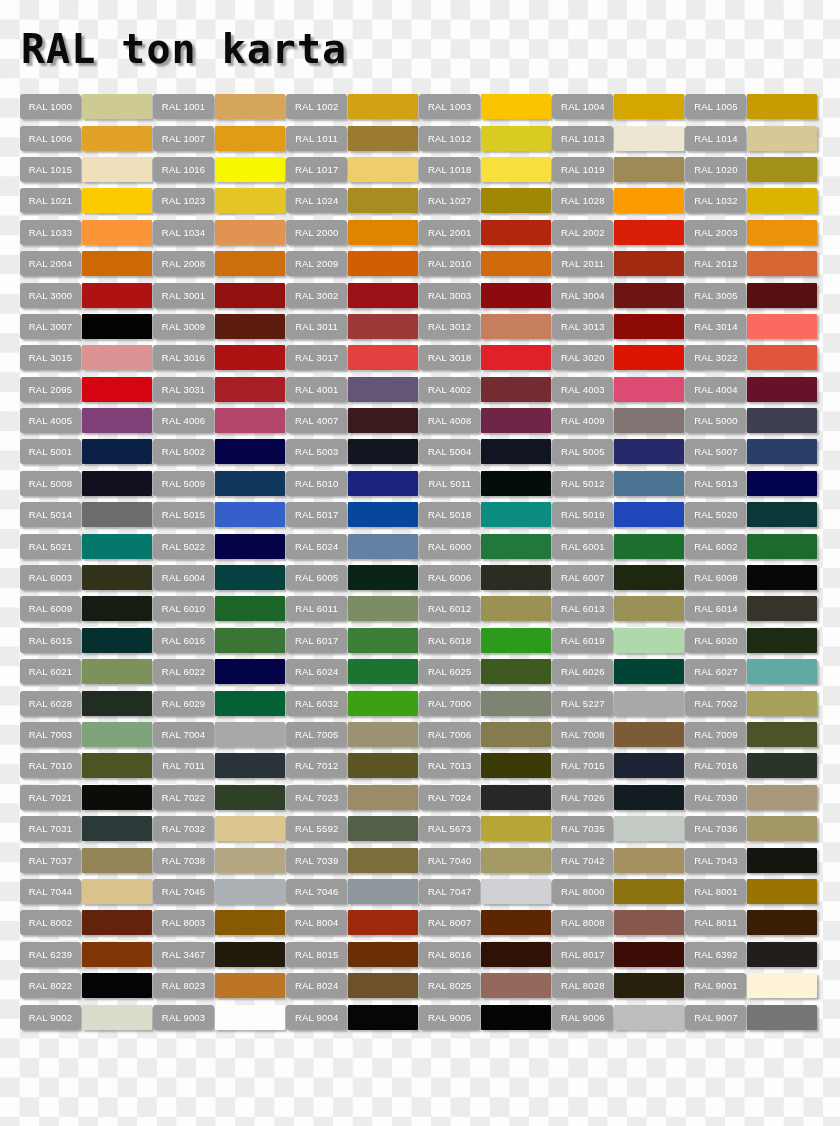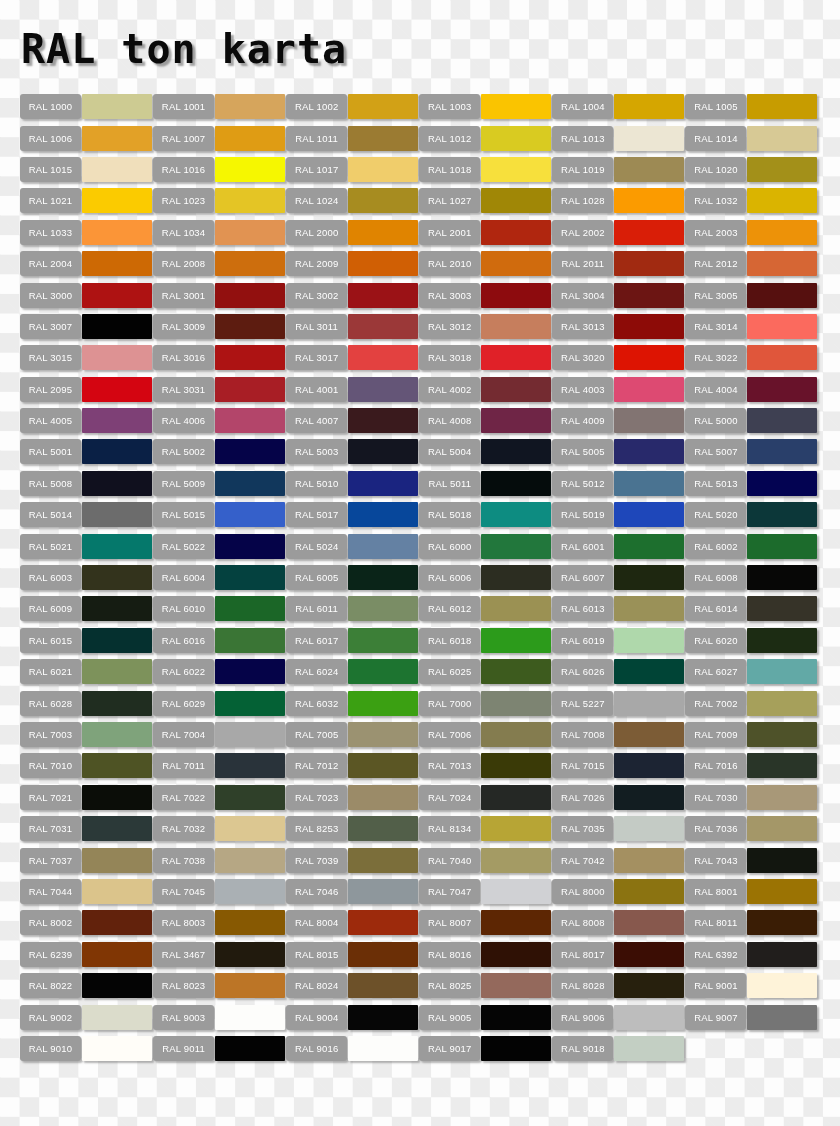--- a/index.html
+++ b/index.html
@@ -694,25 +694,25 @@
       <div class="row">
         <div class="cell">
           <div class="swatch-label">RAL 7031</div>
           <div class="swatch-color" style="background: rgb(43, 57, 56);"></div>
         </div>
         <div class="cell">
           <div class="swatch-label">RAL 7032</div>
           <div class="swatch-color" style="background: rgb(220, 199, 145);"></div>
         </div>
         <div class="cell">
-          <div class="swatch-label">RAL 8253</div>
+          <div class="swatch-label">RAL 5592</div>
           <div class="swatch-color" style="background: rgb(82, 95, 73);"></div>
         </div>
         <div class="cell">
-          <div class="swatch-label">RAL 8134</div>
+          <div class="swatch-label">RAL 5673</div>
           <div class="swatch-color" style="background: rgb(183, 165, 53);"></div>
         </div>
         <div class="cell">
           <div class="swatch-label">RAL 7035</div>
           <div class="swatch-color" style="background: rgb(196, 203, 197);"></div>
         </div>
         <div class="cell">
           <div class="swatch-label">RAL 7036</div>
           <div class="swatch-color" style="background: rgb(164, 151, 104);"></div>
         </div>
@@ -866,37 +866,15 @@
         </div>
         <div class="cell">
           <div class="swatch-label">RAL 9006</div>
           <div class="swatch-color" style="background: rgb(189, 189, 189);"></div>
         </div>
         <div class="cell">
           <div class="swatch-label">RAL 9007</div>
           <div class="swatch-color" style="background: rgb(117, 117, 117);"></div>
         </div>
       </div>
-      <div class="row">
-        <div class="cell">
-          <div class="swatch-label">RAL 9010</div>
-          <div class="swatch-color" style="background: rgb(255, 253, 248);"></div>
-        </div>
-        <div class="cell">
-          <div class="swatch-label">RAL 9011</div>
-          <div class="swatch-color" style="background: rgb(3, 3, 3);"></div>
-        </div>
-        <div class="cell">
-          <div class="swatch-label">RAL 9016</div>
-          <div class="swatch-color" style="background: rgb(253, 253, 251);"></div>
-        </div>
-        <div class="cell">
-          <div class="swatch-label">RAL 9017</div>
-          <div class="swatch-color" style="background: rgb(3, 3, 3);"></div>
-        </div>
-        <div class="cell">
-          <div class="swatch-label">RAL 9018</div>
-          <div class="swatch-color" style="background: rgb(195, 207, 195);"></div>
-        </div>
-      </div>
     </div>
 
 </div>
 
 </body></html>

